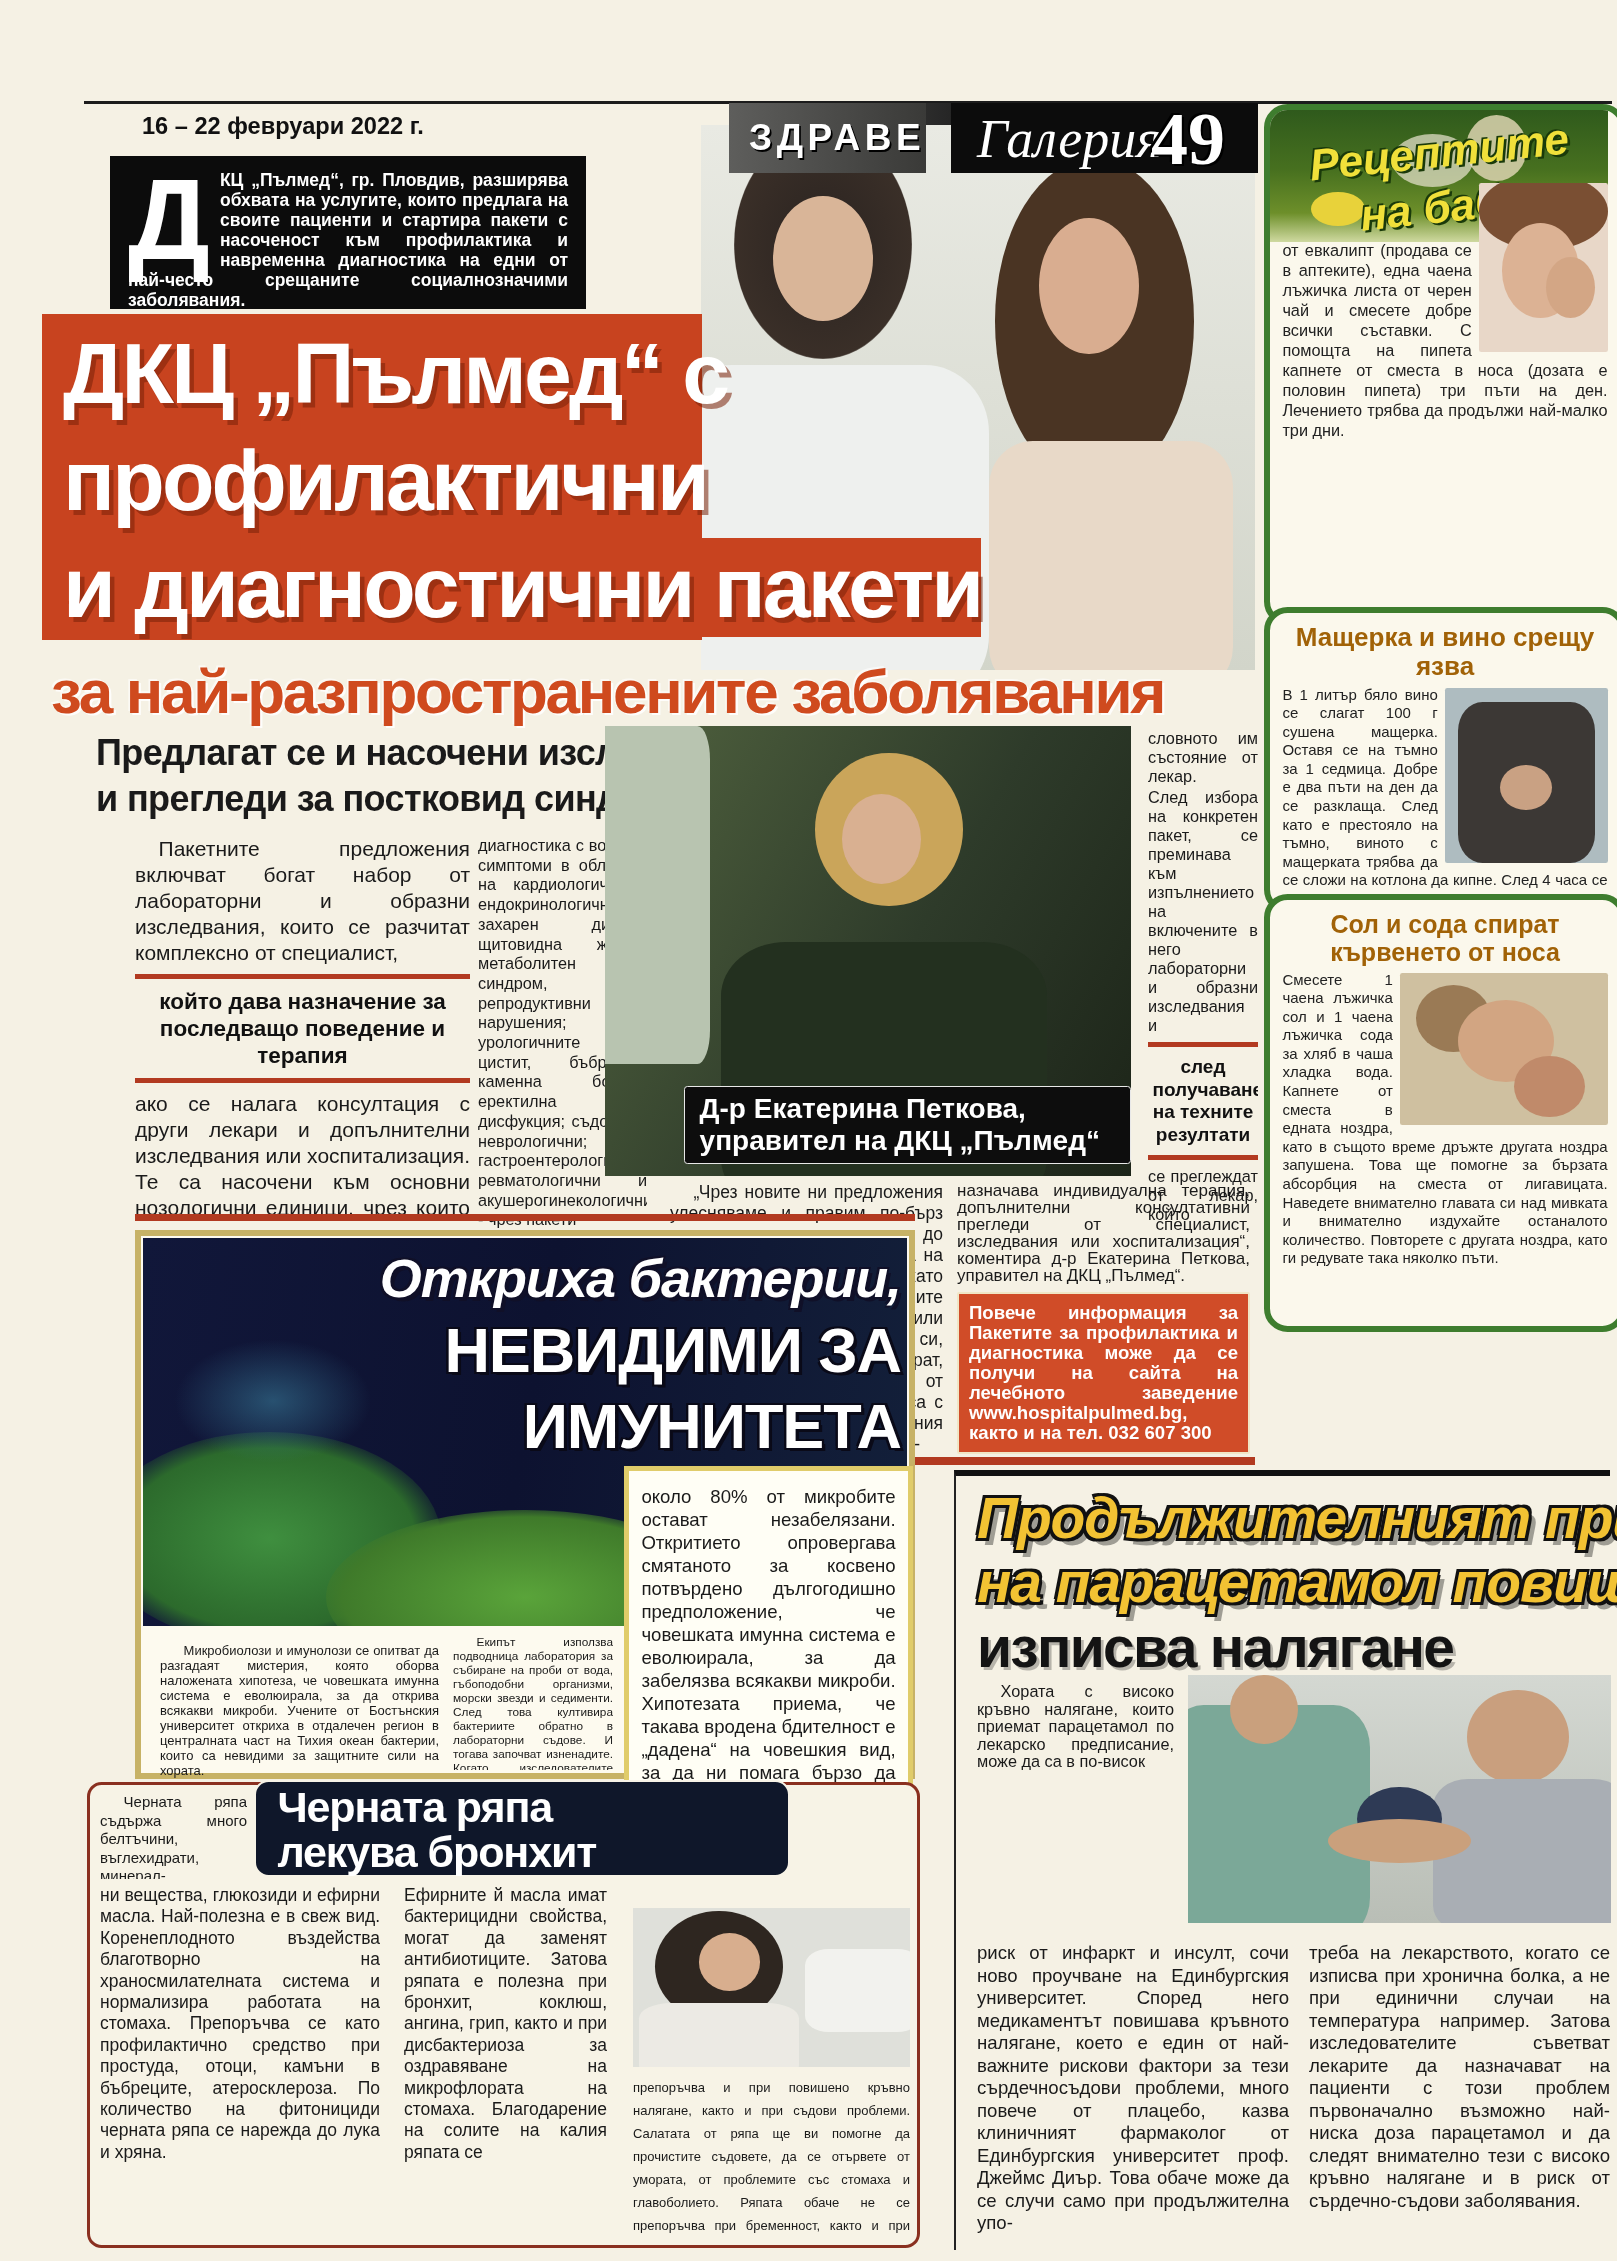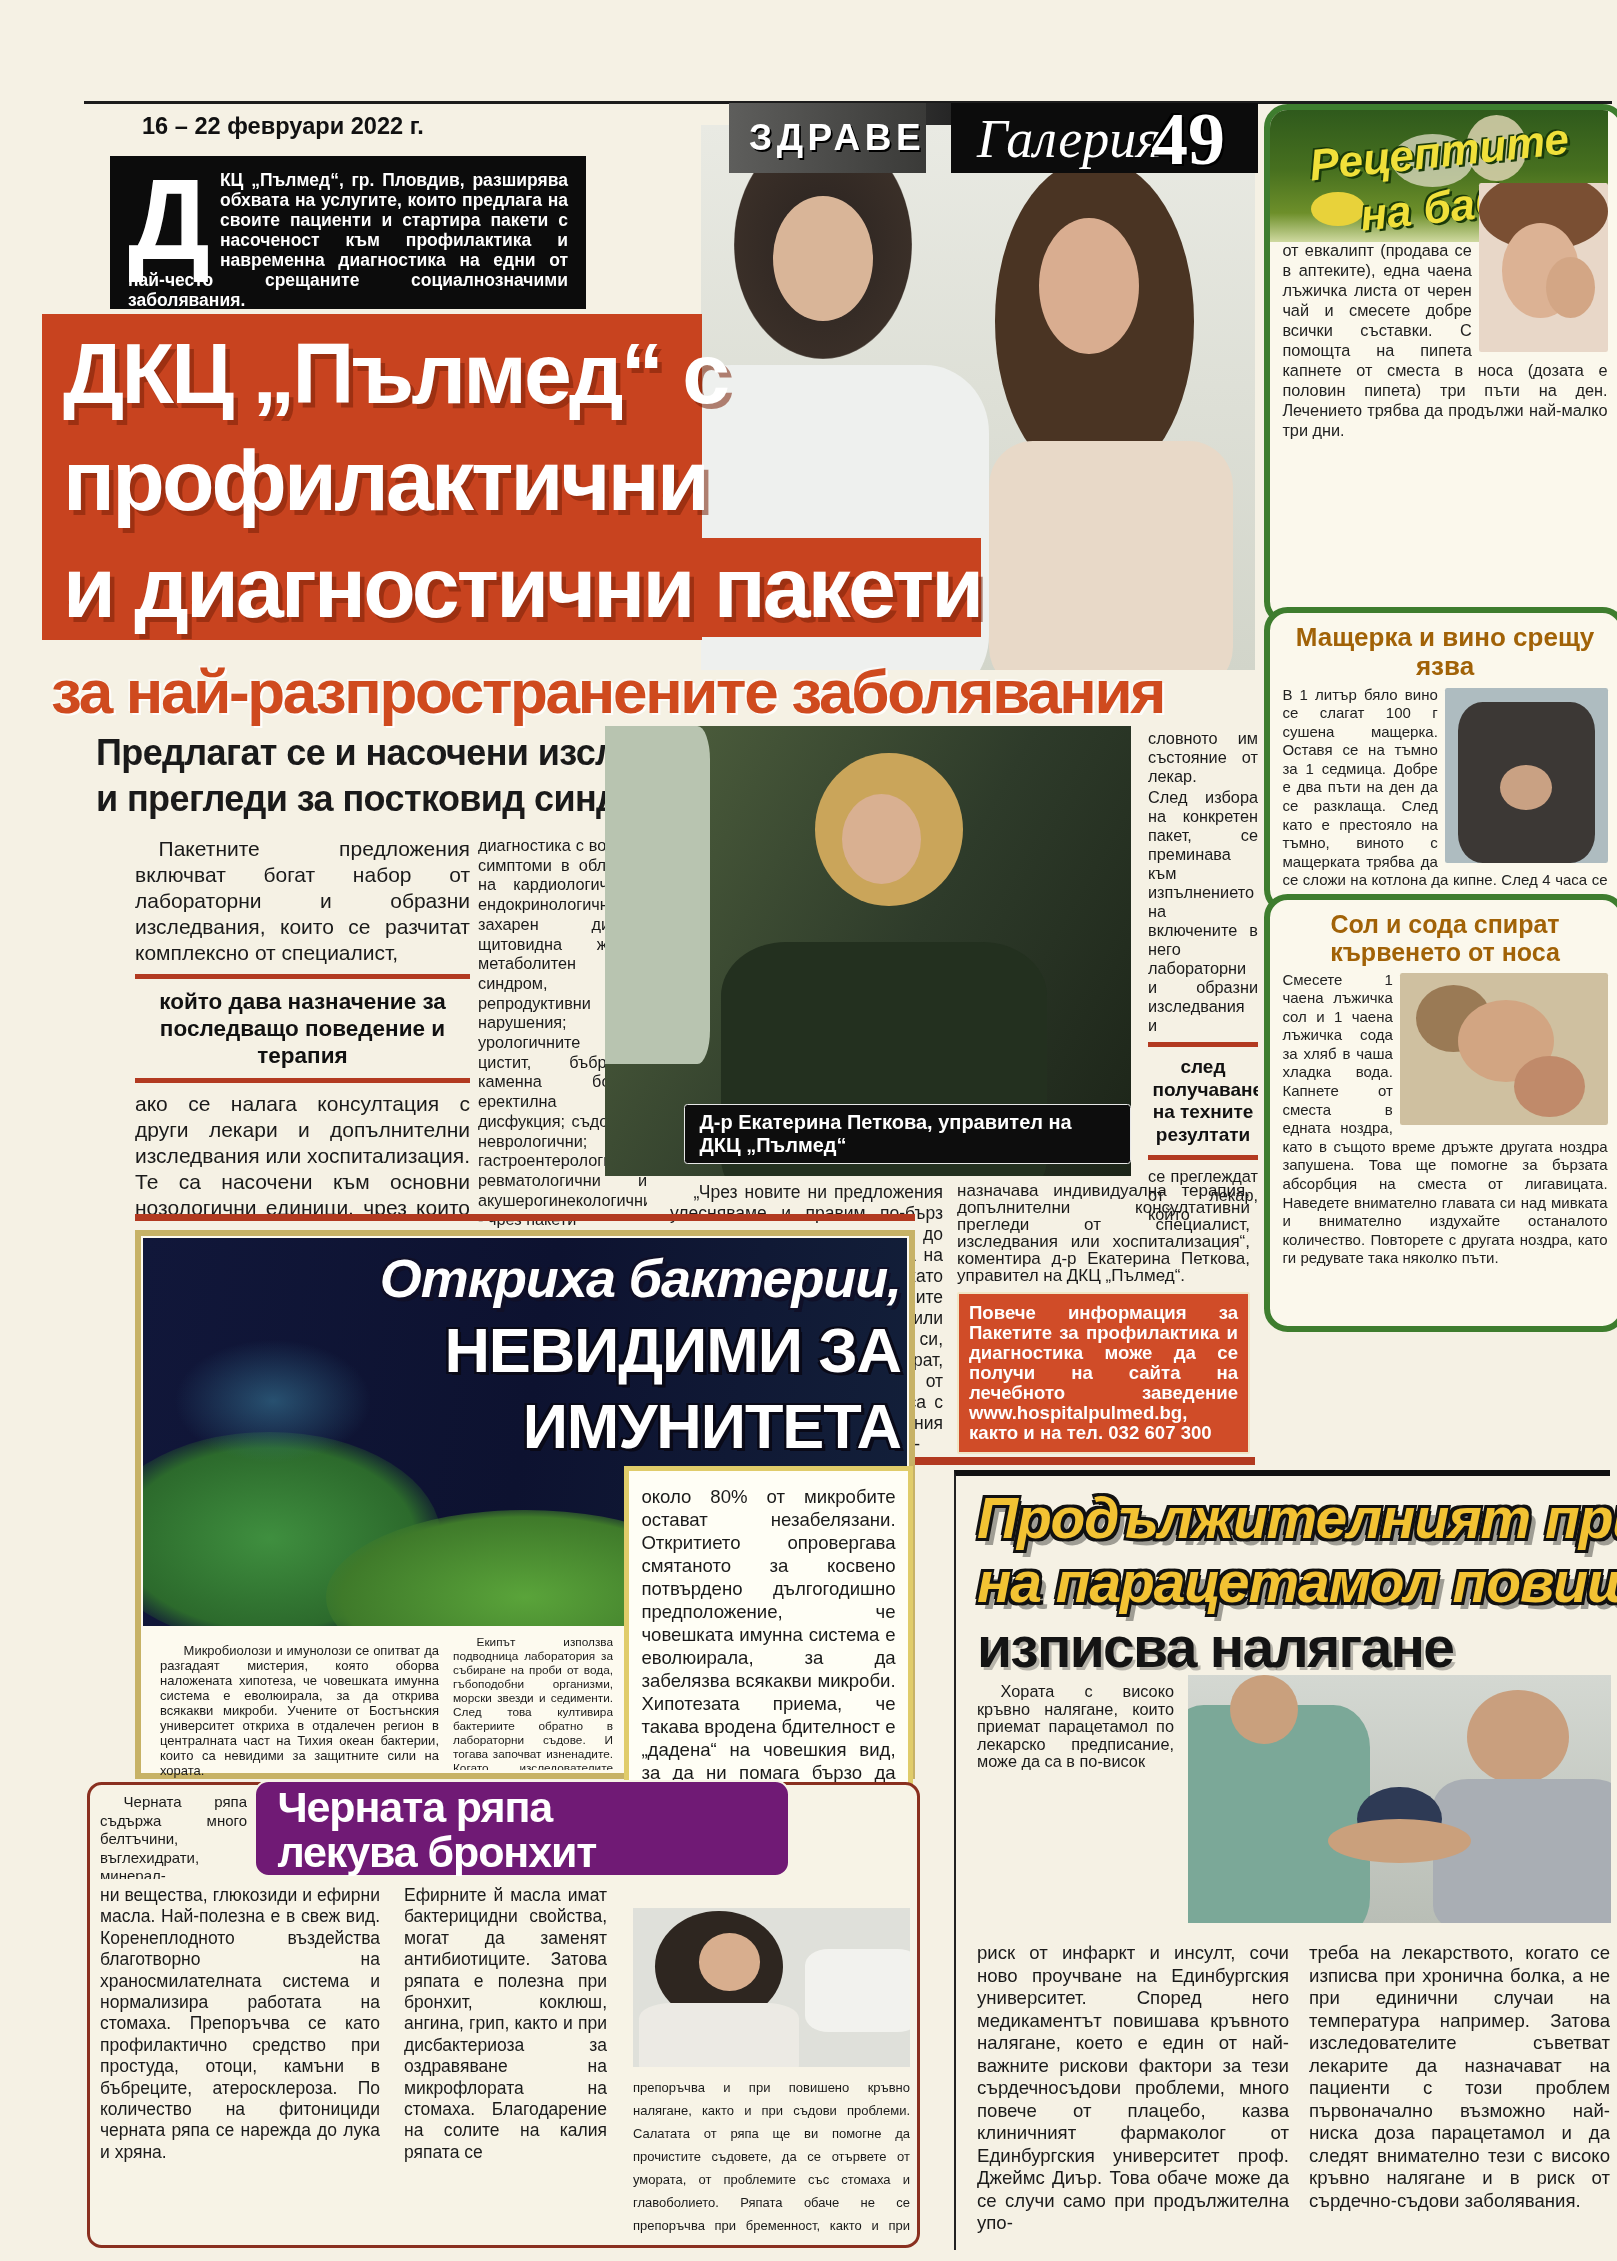--- a/index.html
+++ b/index.html
@@ -78,21 +78,21 @@
     <p class="just">диагностика с водещи симптоми в областта на кардиологичните; ендокринологичните - захарен диабет, щитовидна жлеза, метаболитен синдром, репродуктивни нарушения; урологичните - цистит, бъбречно-каменна болест, еректилна дисфукция; съдовите; неврологични; гастроентерологични; ревматологични и акушерогинекологични - чрез пакети</p>
     <div class="inset" style="font-size:18px;line-height:21.4px;margin:6.8px 0;">за проследяване на бременност и генитални инфекции</div>
     <p class="just">детски болести. Част от пакетите е и такъв за проследяване на здравословното състояние след прекарана коронавирусна инфекция.</p>
   </div>
 
   <div class="photo" style="left:605px;top:726px;width:526px;height:450px;background:linear-gradient(120deg,#51633f,#2e3b2a 55%,#1c2418);">
     <div class="blob" style="left:-4%;top:0;width:24%;height:75%;background:#b8c4b0;border-radius:10%;"></div>
     <div class="blob" style="left:40%;top:6%;width:28%;height:34%;background:#caa55a;"></div>
     <div class="blob" style="left:45%;top:15%;width:15%;height:20%;background:#d9b091;"></div>
     <div class="blob" style="left:22%;top:48%;width:62%;height:60%;background:#23301f;border-radius:20%;"></div>
-    <div class="capchip" style="left:79px;bottom:12.4px;font-size:20px;">Д-р Екатерина Петкова, управител на ДКЦ „Пълмед“</div>
+    <div class="capchip" style="left:79px;bottom:12.4px;font-size:28px;">Д-р Екатерина Петкова, управител на ДКЦ „Пълмед“</div>
   </div>
 
   <div class="abs col" style="left:1148px;top:729px;width:110px;height:569px;font-size:16.3px;line-height:19px;overflow:hidden;">
     <p class="just">словното им състояние от лекар.</p>
     <p class="just">След избора на конкретен пакет, се преминава към изпълнението на включените в него лабораторни и образни изследвания и</p>
     <div class="inset" style="font-size:19px;line-height:22.5px;margin:6.8px 0;">след получаване на техните резултати</div>
     <p class="just">се преглеждат от лекар, който</p>
   </div>
 
   <div class="abs col just" style="left:670px;top:1182px;width:273px;height:273px;font-size:17.5px;line-height:21px;overflow:hidden;">
@@ -146,21 +146,21 @@
   </div>
 
   <div class="abs col just" style="left:977px;top:1942px;width:312px;height:304px;font-size:18.6px;line-height:22.5px;overflow:hidden;">
     <p class="just">риск от инфаркт и инсулт, сочи ново проучване на Единбургския университет. Според него медикаментът повишава кръвното налягане, което е един от най-важните рискови фактори за тези сърдечносъдови проблеми, много повече от плацебо, казва клиничният фармаколог от Единбургския университет проф. Джеймс Диър. Това обаче може да се случи само при продължителна упо-</p>
   </div>
   <div class="abs col just" style="left:1309px;top:1942px;width:301px;height:304px;font-size:18.6px;line-height:22.5px;overflow:hidden;">
     <p class="just">треба на лекарството, когато се изписва при хронична болка, а не при единични случаи на температура например. Затова изследователите съветват лекарите да назначават на пациенти с този проблем първоначално възможно най-ниска доза парацетамол и да следят внимателно тези с високо кръвно налягане и в риск от сърдечно-съдови заболявания.</p>
   </div>
 
   <div class="abs" style="left:87px;top:1782px;width:833px;height:466px;border:3.9px solid #8a3020;border-radius:14.6px;box-sizing:border-box;background:#f7f3e6;"></div>
-  <div class="abs" style="left:254px;top:1780px;width:536px;height:97px;background:#701a75;border-radius:14.6px;border:2.8px solid #f7f3e6;box-sizing:border-box;padding:3.4px 0 0 21.4px;">
+  <div class="abs" style="left:254px;top:1780px;width:536px;height:97px;background:#0f172a;border-radius:14.6px;border:2.8px solid #f7f3e6;box-sizing:border-box;padding:3.4px 0 0 21.4px;">
     <div class="b" style="font-size:43px;line-height:45px;color:#fff;letter-spacing:-1.1px;">Черната ряпа</div>
     <div class="b" style="font-size:43px;line-height:45px;color:#fff;letter-spacing:-1.1px;">лекува бронхит</div>
   </div>
   <div class="abs col just" style="left:100px;top:1793px;width:147px;height:86px;font-size:15px;line-height:18.6px;overflow:hidden;">
     <p class="just indent">Черната ряпа съдържа много белтъчини, въглехидрати, минерал-</p>
   </div>
   <div class="abs col just" style="left:100px;top:1885px;width:280px;height:355px;font-size:17.5px;line-height:21.4px;overflow:hidden;">
     <p class="just">ни вещества, глюкозиди и ефирни масла. Най-полезна е в свеж вид. Коренеплодното въздейства благотворно на храносмилателната система и нормализира работата на стомаха. Препоръчва се като профилактично средство при простуда, отоци, камъни в бъбреците, атеросклероза. По количество на фитонициди черната ряпа се нарежда до лука и хряна.</p>
   </div>
   <div class="abs col just" style="left:404px;top:1885px;width:203px;height:355px;font-size:17.5px;line-height:21.4px;overflow:hidden;">

